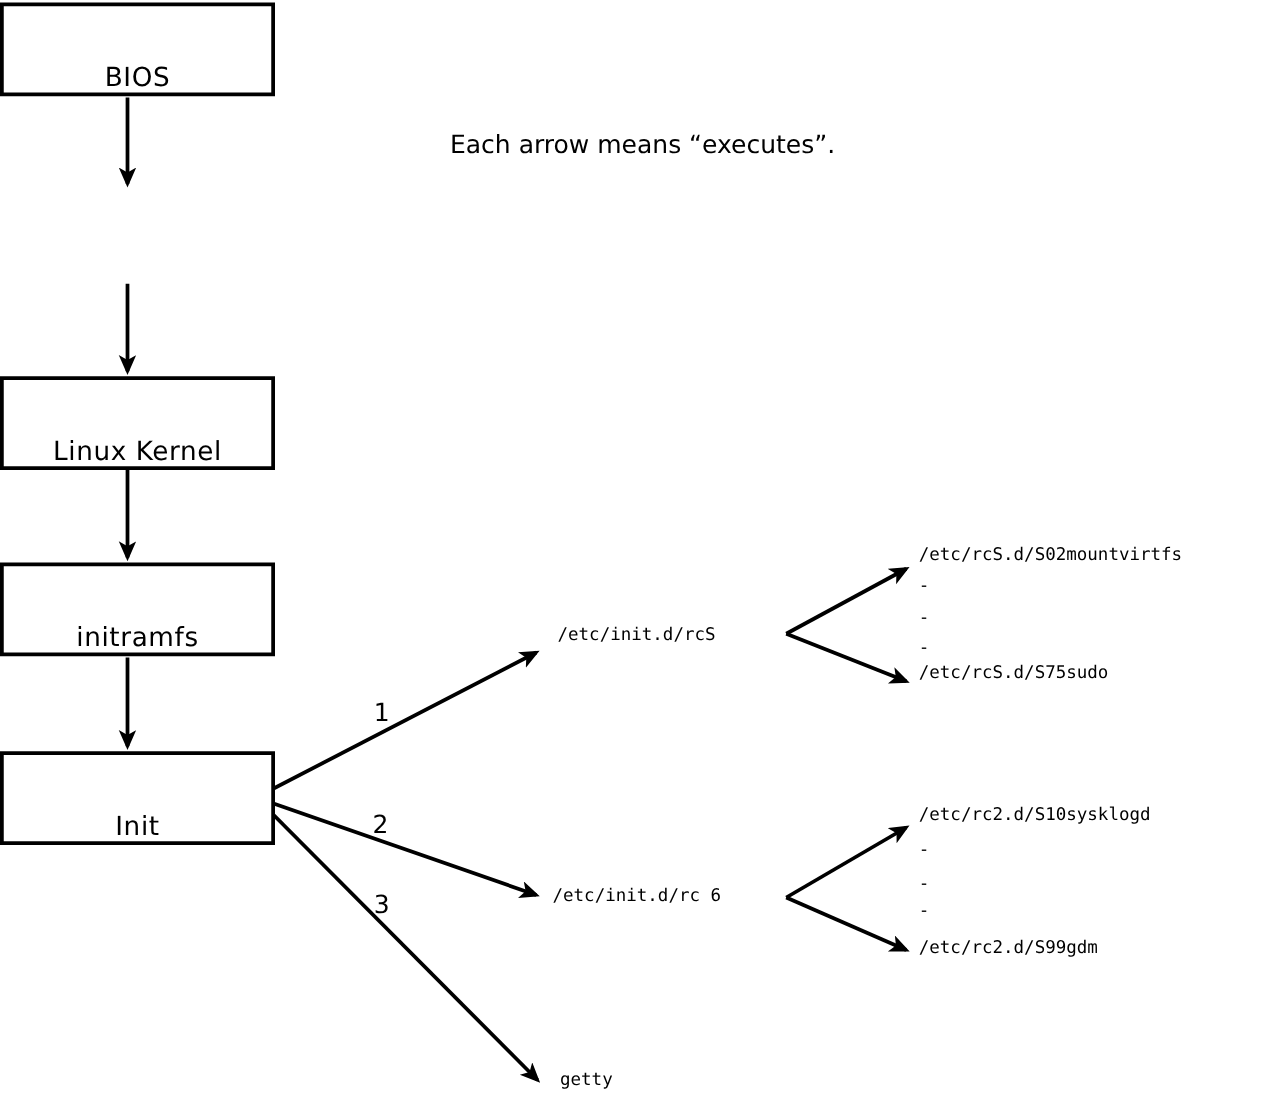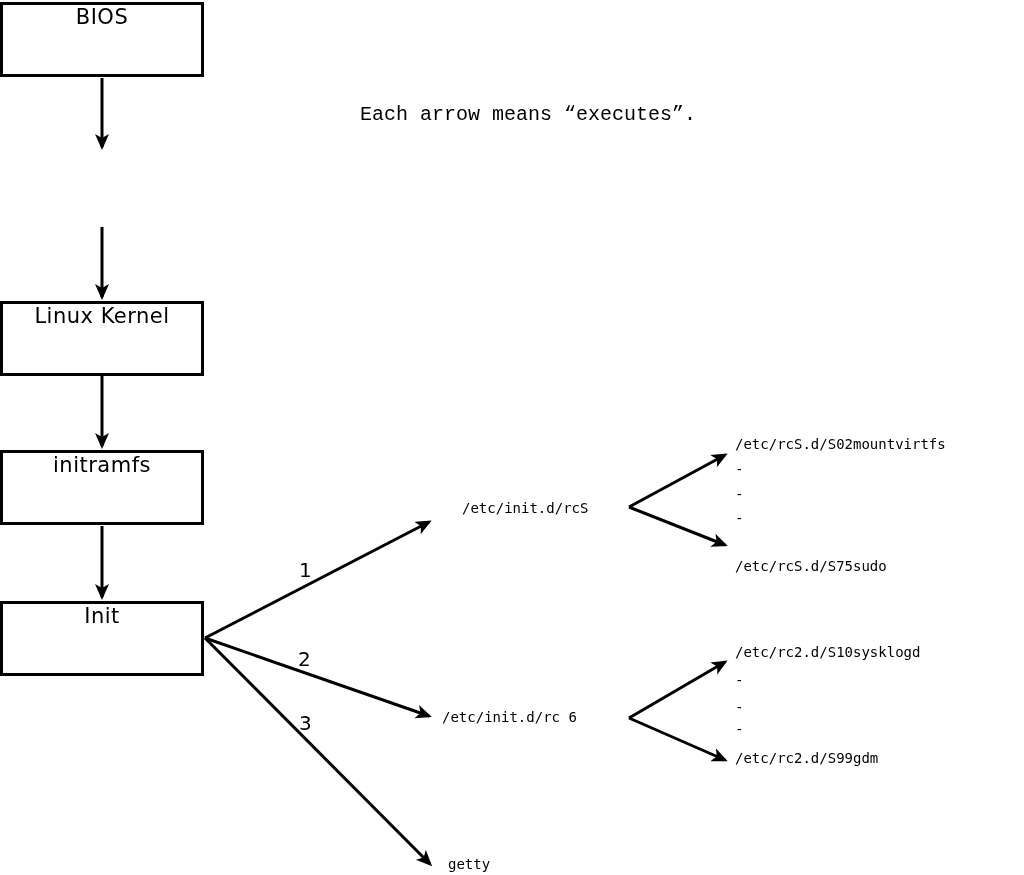--- a/index.html
+++ b/index.html
@@ -13,27 +13,27 @@
     overflow: hidden;
   }
   .links {
     position: absolute;
     left: 0; top: 0;
   }
   .links line { stroke: #000000; stroke-width: 3; }
   .box {
     position: absolute;
     left: 0;
-    width: 204px;
+    width: 220px;
     height: 75px;
     box-sizing: border-box;
     border: 3px solid #000000;
     background: #ffffff;
     display: flex;
-    align-items: flex-start;
+    align-items: flex-end;
     justify-content: center;
     font-size: 21px;
     letter-spacing: 0.5px;
   }
   .mono {
     position: absolute;
     font-family: "DejaVu Sans Mono", "Liberation Mono", monospace;
     font-size: 14px;
     line-height: 24px;
     white-space: pre;
@@ -43,21 +43,20 @@
     font-size: 20px;
     line-height: 24px;
   }
   .note {
     position: absolute;
     left: 360px;
     top: 103px;
     font-size: 20px;
     line-height: 24px;
     white-space: pre;
-    font-family: Liberation Mono, monospace;
   }
 </style>
 </head>
 <body>
 
 <div class="stage">
 
   <svg class="links" width="1024" height="875" viewBox="0 0 1024 875">
     <defs>
       <marker id="ah" markerUnits="userSpaceOnUse" markerWidth="20" markerHeight="16" refX="13" refY="7" orient="auto">
@@ -93,29 +92,29 @@
       <span>Linux Kernel</span>
     </div>
   <div class="box" style="top:601px">
       <span>Init</span>
     </div>
 
   <div class="num" style="left:299px; top:558px">1</div>
   <div class="num" style="left:298px; top:647px">2</div>
   <div class="num" style="left:299px; top:711px">3</div>
 
-  <div class="mono" style="left:462px; top:496px">/etc/init.d/rcS</div>
+  <div class="mono" style="left:446px; top:496px">/etc/init.d/rcS</div>
   <div class="mono" style="left:442px; top:705px">/etc/init.d/rc 6</div>
   <div class="mono" style="left:448px; top:852px">getty</div>
 
   <div class="mono" style="left:735px; top:432px">/etc/rcS.d/S02mountvirtfs</div>
   <div class="mono" style="left:735px; top:457px">-</div>
   <div class="mono" style="left:735px; top:482px">-</div>
   <div class="mono" style="left:735px; top:506px">-</div>
-  <div class="mono" style="left:735px; top:554px">/etc/rcS.d/S75sudo</div>
+  <div class="mono" style="left:735px; top:526px">/etc/rcS.d/S75sudo</div>
 
   <div class="mono" style="left:735px; top:640px">/etc/rc2.d/S10sysklogd</div>
   <div class="mono" style="left:735px; top:668px">-</div>
   <div class="mono" style="left:735px; top:695px">-</div>
   <div class="mono" style="left:735px; top:717px">-</div>
   <div class="mono" style="left:735px; top:746px">/etc/rc2.d/S99gdm</div>
 
 </div>
 
 </body></html>

